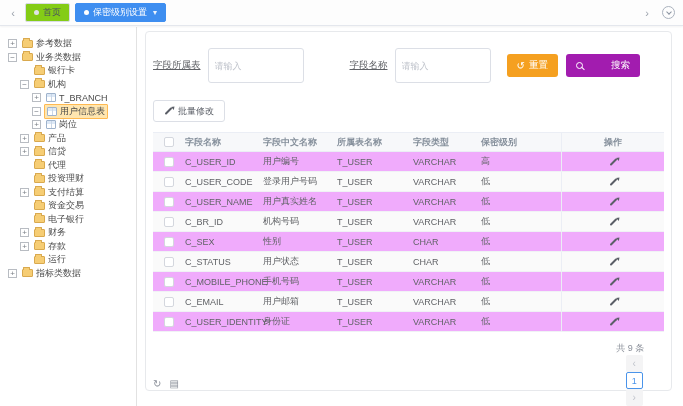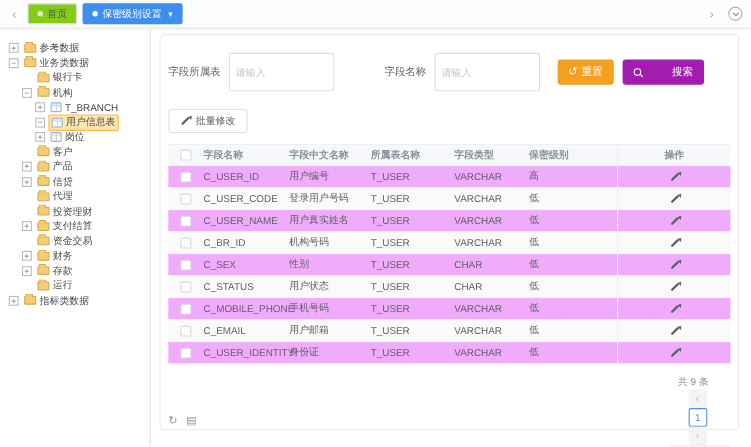--- a/index.html
+++ b/index.html
@@ -41,21 +41,21 @@
                background:#f6cd74; border:1px solid #d9a94e; border-bottom:none; border-radius:1px 1px 0 0; }
   .ic-table { width:10px; height:9px; border:1px solid #9fb3cc; background:
                linear-gradient(90deg, transparent 0 4px, #c9d6e6 4px 5px, transparent 5px),
                linear-gradient(#dce8f6 0 3px, #fff 3px); margin-right:3px; flex:0 0 10px; border-radius:1px; }
 
   
   .card { position:absolute; left:145px; top:31px; width:527px; height:360px; background:#fff;
           border:1px solid #e7e9ec; border-radius:4px; padding:8px 7px; }
 
   .filter-row { display:flex; align-items:center; margin-top:8px; font-size:9.5px; color:#606266; }
-  .flabel { margin-right:7px; }
+  .flabel { margin-right:7px;text-decoration:underline; }
   .flabel.second { margin-left:46px; }
   .inp { height:35px; width:96px; border:1px solid #dcdfe6; border-radius:3px; padding:0 6px;
          font-size:9px; color:#606266; outline:none; font-family:inherit; }
   .inp::placeholder { color:#c0c4cc; }
   .btn { height:23px; border:none; border-radius:3px; color:#fff; font-size:9.5px;
          display:inline-flex; align-items:center; gap:4px; padding:0 10px; cursor:pointer;
          font-family:inherit; }
   .btn-reset { background:#f5a020; margin-left:16px; }
   .btn-search { background:#a21caf; margin-left:8px;gap:28px; }
   .ri { font-size:10px; line-height:1; }
@@ -167,27 +167,20 @@
       </span>
     </div>
     <div class="tnode lvl2">
       <span class="texp">+</span>
       <span class="tsel-wrap">
         <span class="ic-table"></span>
         <span>岗位</span>
       </span>
     </div>
     <div class="tnode lvl1">
-      <span class="tspacer"></span>
-      <span class="tsel-wrap">
-        <span class="ic-folder"></span>
-        <span>客户</span>
-      </span>
-    </div>
-    <div class="tnode lvl1">
       <span class="texp">+</span>
       <span class="tsel-wrap">
         <span class="ic-folder"></span>
         <span>产品</span>
       </span>
     </div>
     <div class="tnode lvl1">
       <span class="texp">+</span>
       <span class="tsel-wrap">
         <span class="ic-folder"></span>
@@ -213,20 +206,27 @@
       <span class="tsel-wrap">
         <span class="ic-folder"></span>
         <span>支付结算</span>
       </span>
     </div>
     <div class="tnode lvl1">
       <span class="tspacer"></span>
       <span class="tsel-wrap">
         <span class="ic-folder"></span>
         <span>资金交易</span>
+      </span>
+    </div>
+    <div class="tnode lvl1">
+      <span class="tspacer"></span>
+      <span class="tsel-wrap">
+        <span class="ic-folder"></span>
+        <span>电子银行</span>
       </span>
     </div>
     <div class="tnode lvl1">
       <span class="texp">+</span>
       <span class="tsel-wrap">
         <span class="ic-folder"></span>
         <span>财务</span>
       </span>
     </div>
     <div class="tnode lvl1">

